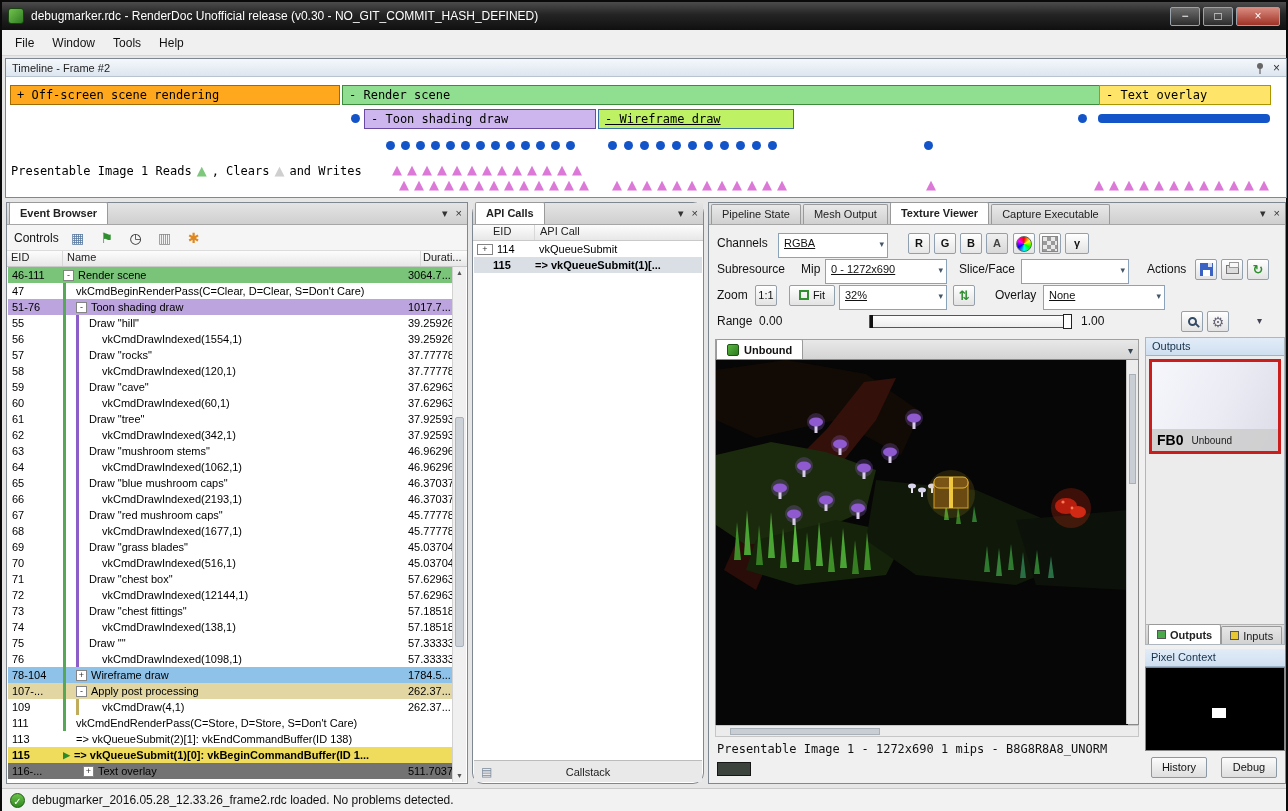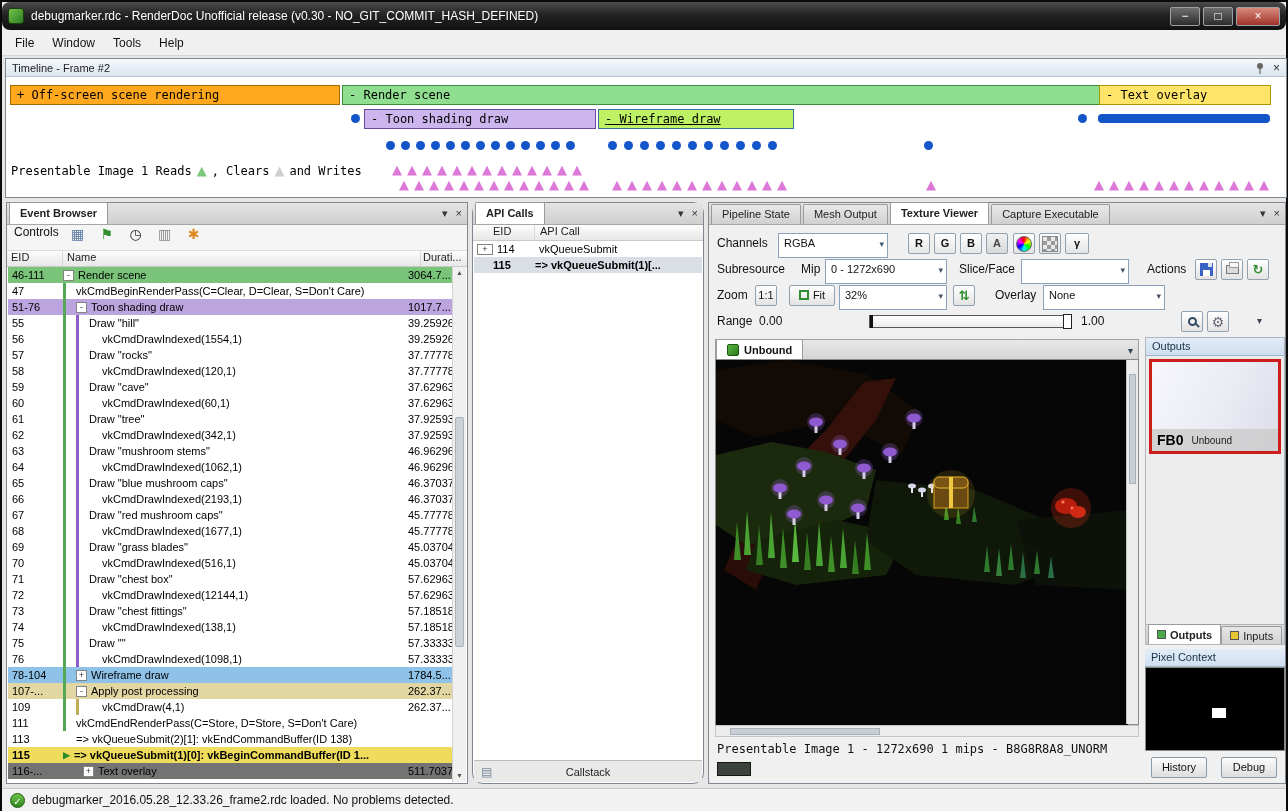--- a/index.html
+++ b/index.html
@@ -2,21 +2,21 @@
 <html><head>
 <meta charset="utf-8">
 <style>
   * { margin:0; padding:0; box-sizing:border-box; }
   html,body { width:1288px; height:811px; overflow:hidden; }
   body { font-family:"Liberation Sans",sans-serif; background:#000; }
   .window { position:relative; width:1288px; height:811px; background:#e6e6e6; border:2px solid #0a0a0a; }
 
   
   .titlebar { position:absolute; left:0; top:0; width:100%; height:28px;
-    background:linear-gradient(#4c4c4c,#242424 45%,#101010); display:flex; align-items:center; padding:0 6px;border-radius:8px; }
+    background:linear-gradient(#4c4c4c,#242424 45%,#101010); display:flex; align-items:center; padding:0 6px; }
   .rd-logo { width:16px; height:16px; border-radius:3px; margin-right:7px; flex:none;
     background:linear-gradient(135deg,#72c24e,#2f7d22); border:1px solid #16430e; }
   .title-text { color:#fff; font-size:12px; flex:1; white-space:nowrap; overflow:hidden; }
   .win-btns { display:flex; gap:3px; }
   .win-btn { width:30px; height:19px; border:1px solid #9aa2aa; border-radius:2px; color:#fff;
     font-size:12px; line-height:17px; text-align:center; background:linear-gradient(#6e6e6e,#2c2c2c); }
   .win-btn.close { width:44px; background:linear-gradient(#d98a7e,#a03226); }
 
   
   .menubar { position:absolute; top:28px; left:0; width:100%; height:26px; background:#f0f0f0;
@@ -47,21 +47,21 @@
   .panel.right{ left:706px; width:578px; background:#f0f0f0; }
   .tabstrip { height:22px; background:linear-gradient(#e4e4e4,#cfcfcf); display:flex; align-items:flex-end;
     border-bottom:1px solid #a6a6a6; padding-left:2px; position:relative; }
   .tab { height:20px; padding:0 10px; font-size:11px; line-height:19px; background:linear-gradient(#e9e9e9,#d0d0d0);
     border:1px solid #9a9a9a; border-bottom:none; margin-right:2px; border-radius:2px 2px 0 0; white-space:nowrap; color:#222; }
   .tab.active { background:#fff; font-weight:bold; height:22px; line-height:21px; }
   .strip-icons { position:absolute; right:5px; top:4px; display:flex; gap:8px; font-size:11px; color:#333; }
   .tabs-holder { display:flex; align-items:flex-end; }
 
   
-  .eb-toolbar { height:26px; display:flex; gap:10px; padding:0 7px;
+  .eb-toolbar { height:26px; display:flex; align-items:center; gap:10px; padding:0 7px;
     border-bottom:1px solid #dcdcdc; background:#f5f5f5; }
   .eb-toolbar .lbl { font-size:12px; color:#111; }
   .tb-icons { display:flex; gap:11px; }
   .tb-icon { width:18px; height:18px; font-size:14px; line-height:18px; text-align:center; }
   .eb-header, .api-header { display:flex; height:16px; background:linear-gradient(#fdfdfd,#e7e7e7);
     border-bottom:1px solid #c9c9c9; font-size:11px; color:#222; }
   .col-eid { width:56px; padding-left:4px; border-right:1px solid #d8d8d8; }
   .col-name { flex:1; padding-left:4px; border-right:1px solid #d8d8d8; overflow:hidden; }
   .col-dur { width:46px; padding-left:2px; overflow:hidden; white-space:nowrap; }
   .eb-rows { position:absolute; top:64px; left:1px; right:15px; bottom:1px; overflow:hidden; background:#fff; }
@@ -89,21 +89,21 @@
   .api-eid { width:42px; flex:none; }
   .api-call { flex:1; overflow:hidden; white-space:nowrap; }
   .callstack { position:absolute; bottom:1px; left:1px; right:1px; height:22px; background:#e9e9e9;
     border-top:1px solid #bcbcbc; display:flex; align-items:center; justify-content:center; font-size:11px; color:#222; }
   .cs-icon { position:absolute; left:7px; color:#7a8a9a; font-size:12px; }
 
   
   .tv-content { position:absolute; top:22px; left:0; right:0; bottom:0; background:#f0f0f0; }
   .tv-label { position:absolute; font-size:12px; color:#111; height:21px; line-height:21px; white-space:nowrap; }
   .combo { position:absolute; height:25px; background:#fff; border:1px solid #8aa2ba; font-size:11px;
-    line-height:19px; padding:0 16px 0 5px; color:#111; white-space:nowrap; overflow:hidden; }
+    line-height:19px; padding:0 16px 0 5px; color:#111; white-space:nowrap; overflow:hidden;text-decoration:underline; }
   .combo .arrow { position:absolute; right:3px; top:0; font-size:9px; color:#456; line-height:20px; }
   .btn { position:absolute; height:21px; background:linear-gradient(#ffffff,#e3e3e3); border:1px solid #93a1af;
     font-size:11px; text-align:center; line-height:19px; color:#111; border-radius:2px; }
   .chan-wrap { position:absolute; display:flex; gap:4px; }
   .chan-btn { width:22px; height:21px; background:linear-gradient(#ffffff,#e6e6e6); border:1px solid #90a0b0;
     font-weight:bold; font-size:11px; line-height:19px; text-align:center; border-radius:2px; color:#111; }
   .chan-btn.off { background:linear-gradient(#f0f0f0,#d8d8d8); color:#444; }
   .icon-btn { position:absolute; width:22px; height:21px; background:linear-gradient(#fff,#e3e3e3);
     border:1px solid #93a1af; border-radius:2px; display:flex; align-items:center; justify-content:center; }
   .wheel { width:16px; height:16px; border-radius:50%; border:1px solid #666;

